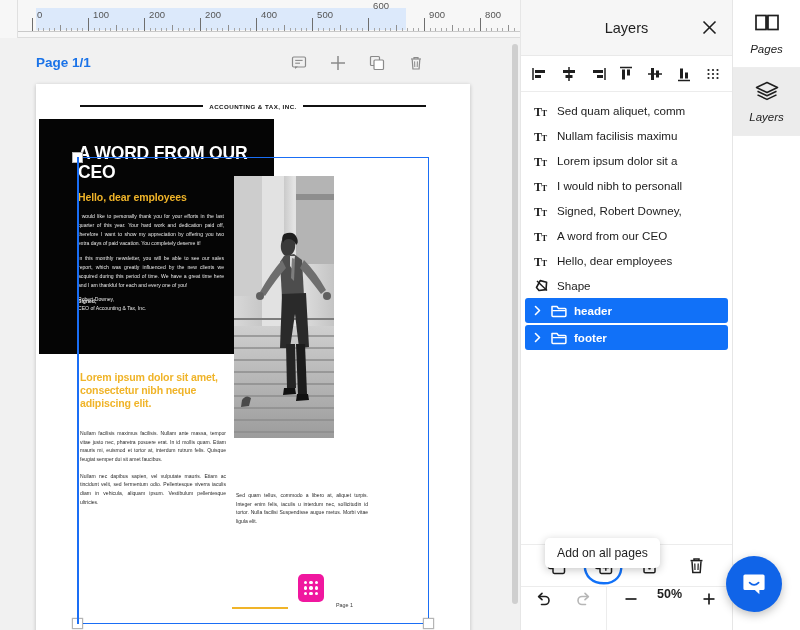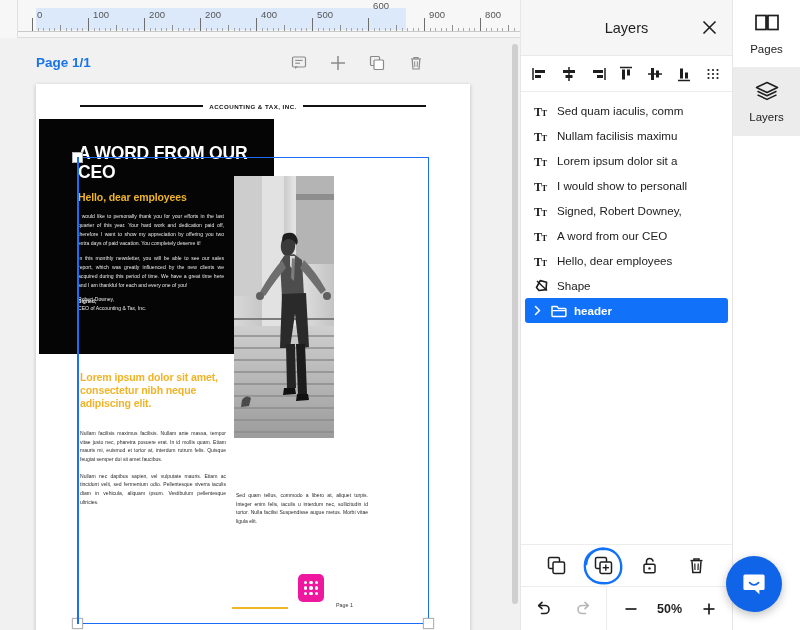--- a/index.html
+++ b/index.html
@@ -335,21 +335,21 @@
     width: 42px; height: 40px;
     pointer-events: none;
   }
   .lp-bottombar {
     flex: 0 0 44px; height: 44px;
     display: flex; align-items: stretch;
     border-top: 1px solid #ececec;
     background: #fff;
   }
   .bb-group {
-    display: flex; align-items: center; justify-content: center;
+    display: flex; justify-content: center;
     gap: 16px;
   }
   .bb-undo { flex: 0 0 86px; border-right: 1px solid #ececec; }
   .bb-zoom { flex: 1 1 auto; gap: 12px; }
   .bb-btn {
     width: 24px; height: 24px; cursor: pointer;
     display: flex; align-items: center; justify-content: center;
   }
   .zoom-val { font-size: 12.5px; font-weight: bold; color: #1f1f1f; min-width: 30px; text-align: center; }
 
@@ -360,20 +360,21 @@
     background: #ffffff;
     border-left: 1px solid #e6e6e6;
     z-index: 22;
   }
   .rail-item {
     height: 68px;
     display: flex; flex-direction: column;
     align-items: center; justify-content: center;
     gap: 5px; cursor: pointer;
     border-bottom: 1px solid #ededed;
+    font-style: italic;
   }
   .rail-item.active { background: #ececec; }
   .rail-item .rl {
     font-size: 11.5px; color: #232323;
   }
 
   
   .chat-fab {
     position: absolute; right: 18px; bottom: 18px;
     width: 56px; height: 56px; border-radius: 50%;
@@ -721,21 +722,21 @@
     </div>
 
     <div class="lp-list" id="layers-list">
         <div class="layer-row">
           <span class="lr-icon">
             <svg width="16" height="14" viewBox="0 0 16 14">
               <text x="0" y="11.5" font-family="Liberation Serif, serif" font-size="12" font-weight="bold" fill="#1c1c1c">T</text>
               <text x="7.5" y="11.5" font-family="Liberation Serif, serif" font-size="8.5" font-weight="bold" fill="#1c1c1c">T</text>
             </svg>
           </span>
-          <span class="lr-label">Sed quam iaculis, comm</span>
+          <span class="lr-label">Sed quam aliquet, comm</span>
         </div>
         <div class="layer-row">
           <span class="lr-icon">
             <svg width="16" height="14" viewBox="0 0 16 14">
               <text x="0" y="11.5" font-family="Liberation Serif, serif" font-size="12" font-weight="bold" fill="#1c1c1c">T</text>
               <text x="7.5" y="11.5" font-family="Liberation Serif, serif" font-size="8.5" font-weight="bold" fill="#1c1c1c">T</text>
             </svg>
           </span>
           <span class="lr-label">Nullam facilisis maximu</span>
         </div>
@@ -748,21 +749,21 @@
           </span>
           <span class="lr-label">Lorem ipsum dolor sit a</span>
         </div>
         <div class="layer-row">
           <span class="lr-icon">
             <svg width="16" height="14" viewBox="0 0 16 14">
               <text x="0" y="11.5" font-family="Liberation Serif, serif" font-size="12" font-weight="bold" fill="#1c1c1c">T</text>
               <text x="7.5" y="11.5" font-family="Liberation Serif, serif" font-size="8.5" font-weight="bold" fill="#1c1c1c">T</text>
             </svg>
           </span>
-          <span class="lr-label">I would show to personall</span>
+          <span class="lr-label">I would nibh to personall</span>
         </div>
         <div class="layer-row">
           <span class="lr-icon">
             <svg width="16" height="14" viewBox="0 0 16 14">
               <text x="0" y="11.5" font-family="Liberation Serif, serif" font-size="12" font-weight="bold" fill="#1c1c1c">T</text>
               <text x="7.5" y="11.5" font-family="Liberation Serif, serif" font-size="8.5" font-weight="bold" fill="#1c1c1c">T</text>
             </svg>
           </span>
           <span class="lr-label">Signed, Robert Downey,</span>
         </div>
@@ -800,22 +801,37 @@
             </svg>
           </span>
           <span class="lr-icon">
             <svg width="16" height="14" viewBox="0 0 16 14">
               <path d="M1 2.6 h5 l1.5 1.8 h6.5 a0.9 0.9 0 0 1 0.9 0.9 v6.2 a0.9 0.9 0 0 1 -0.9 0.9 H1.9 a0.9 0.9 0 0 1 -0.9 -0.9 z" fill="none" stroke="#ffffff" stroke-width="1.5" stroke-linejoin="round"></path>
               <line x1="1.4" y1="6.6" x2="14.6" y2="6.6" stroke="#ffffff" stroke-width="1.4"></line>
             </svg>
           </span>
           <span class="lr-label">header</span>
         </div>
+        <div class="layer-row group">
+          <span class="chev">
+            <svg width="9" height="11" viewBox="0 0 9 11">
+              <path d="M2.5 1.5 L6.5 5.5 L2.5 9.5" fill="none" stroke="#ffffff" stroke-width="1.6" stroke-linecap="round" stroke-linejoin="round"></path>
+            </svg>
+          </span>
+          <span class="lr-icon">
+            <svg width="16" height="14" viewBox="0 0 16 14">
+              <path d="M1 2.6 h5 l1.5 1.8 h6.5 a0.9 0.9 0 0 1 0.9 0.9 v6.2 a0.9 0.9 0 0 1 -0.9 0.9 H1.9 a0.9 0.9 0 0 1 -0.9 -0.9 z" fill="none" stroke="#ffffff" stroke-width="1.5" stroke-linejoin="round"></path>
+              <line x1="1.4" y1="6.6" x2="14.6" y2="6.6" stroke="#ffffff" stroke-width="1.4"></line>
+            </svg>
+          </span>
+          <span class="lr-label">footer</span>
+        </div>
       </div>
 
+    <div class="tooltip">Add on all pages</div>
 
     <div class="lp-actions">
       <span class="act">
         <svg width="19" height="19" viewBox="0 0 19 19">
             <rect x="1.5" y="1.5" width="11" height="11" rx="1.4" fill="none" stroke="#1f1f1f" stroke-width="1.5"></rect>
             <rect x="6" y="6" width="11.5" height="11.5" rx="1.4" fill="#fff" stroke="#1f1f1f" stroke-width="1.5"></rect>
           </svg>
       </span>
       <span class="act">
         <svg width="19" height="19" viewBox="0 0 19 19">

